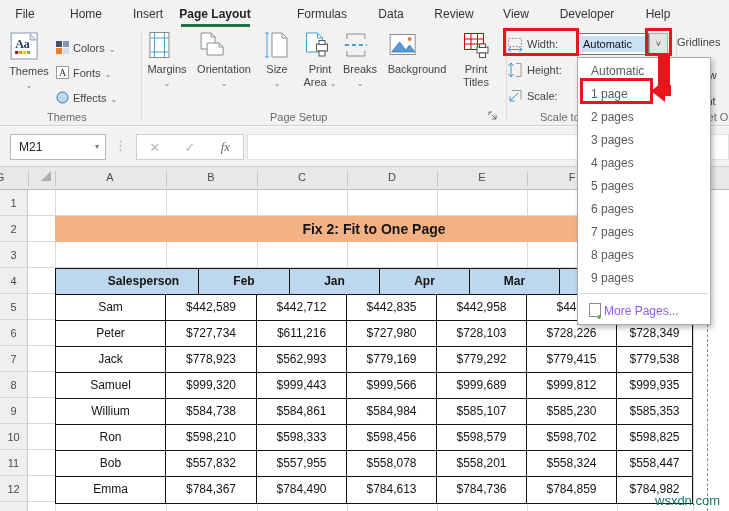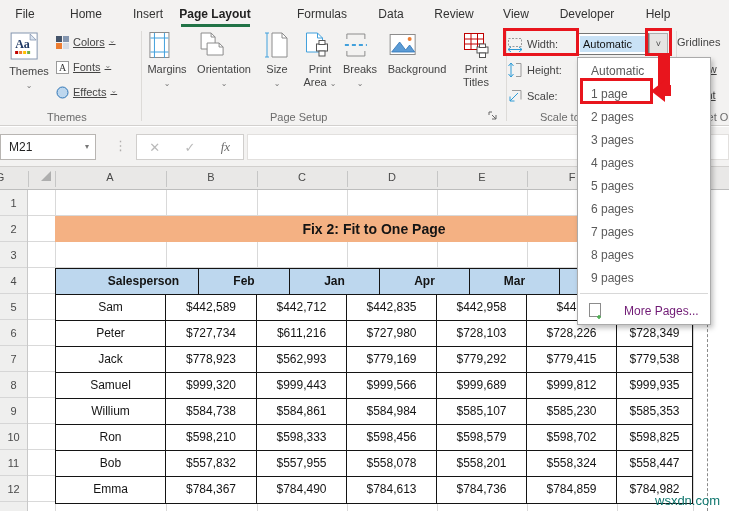--- a/index.html
+++ b/index.html
@@ -27,37 +27,37 @@
 
   .vsep { position:absolute; top:31px; height:90px; width:1px; background:#dddbd8; }
 
   .bigbtn { position:absolute; top:31px; transform:translateX(-50%); text-align:center;
             color:#444; font-size:11px; line-height:13px; white-space:nowrap; }
   .bigbtn .ic { display:block; margin:0 auto 4px auto; }
   .chev { font-size:8px; color:#777; line-height:9px; }
   .grouplabel { position:absolute; top:111px; font-size:11px; color:#6b6b6b; white-space:nowrap; }
 
   .smallrow { position:absolute; left:56px; height:18px; font-size:11px; color:#444;
-              display:flex; align-items:flex-start; gap:4px; white-space:nowrap;text-decoration:underline; }
+              display:flex; align-items:flex-end; gap:4px; white-space:nowrap; }
   .sw { display:inline-block; width:13px; height:13px; }
 
   
   .sfrow { position:absolute; left:507px; font-size:11px; color:#444; display:flex; align-items:center; gap:4px; }
 
   .combo { position:absolute; left:577px; top:33px; width:72px; height:22px; background:#fff;
            border:1px solid #767676; font-size:11px; color:#111; }
   .combo .sel { position:absolute; left:2px; top:2px; right:2px; bottom:2px; line-height:16px;
                 padding-left:3px; }
   .combo-arrow { position:absolute; left:649px; top:33px; width:19px; height:22px; background:#e5e4e2;
                  border:1px solid #adadad; color:#444; font-size:9px; text-align:center; line-height:20px; }
 
   
   .fbar { position:absolute; left:0; top:127px; width:729px; height:40px; background:#f3f2f1;
           border-bottom:1px solid #d2d0ce; }
-  .namebox { position:absolute; left:0; top:7px; width:96px; height:26px; background:#fff;
+  .namebox { position:absolute; left:10px; top:7px; width:96px; height:26px; background:#fff;
              border:1px solid #b8b5b2; font-size:12px; color:#222; line-height:24px; padding-left:8px; }
   .namebox .nb-arrow { position:absolute; right:6px; top:0; font-size:8px; color:#777; line-height:24px; }
   .fdots { position:absolute; left:114px; top:6px; color:#b0aeac; font-size:13px; line-height:26px; }
   .fbtns { position:absolute; left:136px; top:7px; width:108px; height:26px; background:#fff;
            border:1px solid #d0cecc; display:flex; align-items:center; }
   .fbtns span { flex:1; text-align:center; font-size:13px; color:#b9b9b9; }
   .fbtns .fx { color:#6d6d6d; font-style:italic; font-family:"Liberation Serif", serif; font-size:13px; }
   .finput { position:absolute; left:247px; top:7px; width:482px; height:26px; background:#fff;
             border:1px solid #e2e0de; }
 
@@ -99,22 +99,22 @@
   .thead { background:#bdd7ee;padding-left:33px; }
   .thead span { font-weight:bold; }
 
   .watermark { position:absolute; left:655px; top:493px; font-size:13px; color:#0f766e; }
 
   
   .menu { position:absolute; left:577px; top:57px; width:134px; background:#fff;
           border:1px solid #ababab; box-shadow:2px 3px 5px rgba(0,0,0,.25); z-index:40; padding-top:2px; }
   .menu .mi { height:23px; line-height:23px; padding-left:13px; font-size:12px; color:#5a5a5a; cursor:default; }
   .menu .msep { height:1px; background:#d8d8d8; margin:3px 2px; }
-  .menu .more { height:27px; display:flex; align-items:center; gap:20px; padding-left:10px;
-                font-size:12px; color:#701a75; }
+  .menu .more { height:27px; display:flex; align-items:center; gap:0; padding-left:10px;
+                font-size:12px; color:#8b5cf6; }
 
   
   .ann { position:absolute; border:3px solid #e8151d; z-index:50; }
   .ann-bar { position:absolute; background:#e8151d; z-index:50; }
   .ann-head { position:absolute; width:0; height:0; border-top:11px solid transparent;
               border-bottom:11px solid transparent; border-right:14px solid #e8151d; z-index:50; }
 
   svg { display:block; }
 </style>
 </head>

